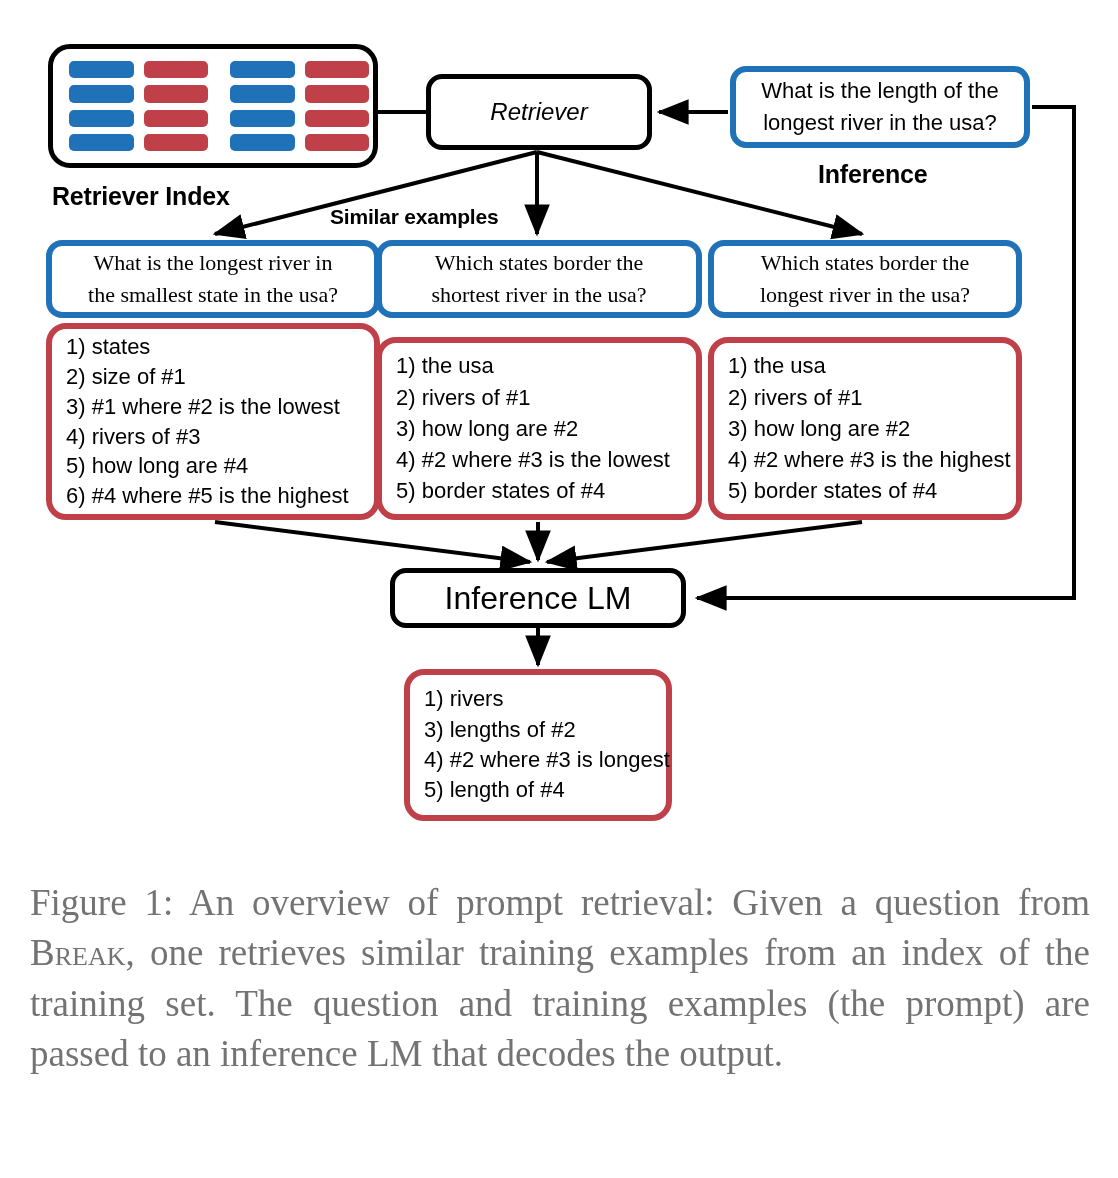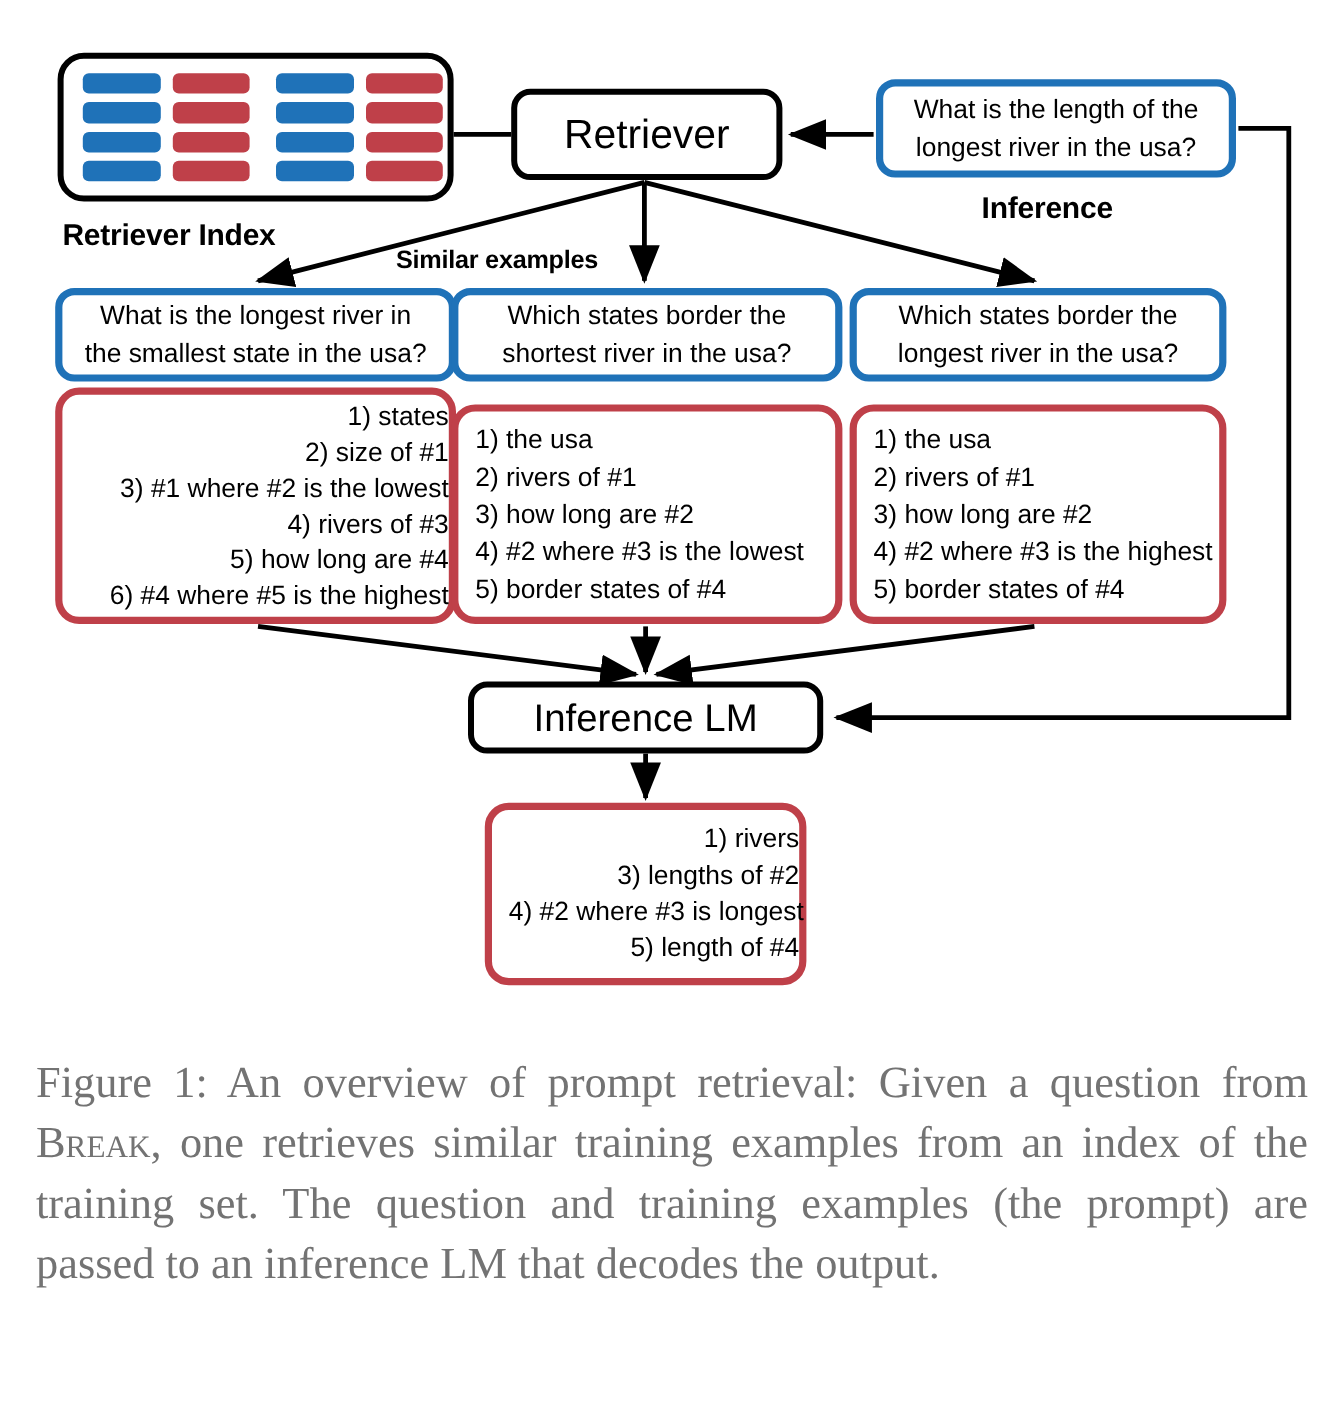--- a/index.html
+++ b/index.html
@@ -106,21 +106,21 @@
   }
 
   
   #retriever-box {
     left: 426px;
     top: 74px;
     width: 226px;
     height: 76px;
     align-items: center;
   }
-  #retriever-box .node-label { font-size: 34px; }
+  #retriever-box .node-label { font-size: 24px; font-style: italic; }
 
   #inference-box {
     left: 390px;
     top: 568px;
     width: 296px;
     height: 60px;
     align-items: center;
   }
   #inference-box .node-label { font-size: 32px; }
 
@@ -144,52 +144,53 @@
     text-align: center;
     white-space: nowrap;
   }
 
   
   .example-q-box {
     top: 240px;
     height: 78px;
     padding: 3px 8px;
     align-items: center;
+    font-family: Liberation Serif, serif;
   }
   #example-q-0 { left: 46px;  width: 334px; }
   #example-q-1 { left: 376px; width: 326px; }
   #example-q-2 { left: 708px; width: 314px; }
 
   
   .decomp-box {
     top: 323px;
     padding: 10px 0 10px 14px;
     justify-content: center;
   }
   #decomp-0 { left: 46px;  width: 334px; height: 197px; }
   #decomp-1 { left: 376px; width: 326px; height: 197px; top: 337px; height: 183px; }
   #decomp-2 { left: 708px; width: 314px; height: 183px; top: 337px; }
 
   .decomp-line {
     font-size: 22px;
     line-height: 1.42;
     white-space: nowrap;
   }
-  #decomp-0 .decomp-line { line-height: 1.35; text-align: right; }
+  #decomp-0 .decomp-line { line-height: 1.35; }
 
   
   #output-box {
     left: 404px;
     top: 669px;
     width: 268px;
     height: 152px;
     padding: 8px 0 8px 14px;
     justify-content: center;
   }
-  #output-box .decomp-line { line-height: 1.38; text-align: right; }
+  #output-box .decomp-line { line-height: 1.38; }
 
   
   #figure-caption {
     position: absolute;
     left: 30px;
     top: 878px;
     width: 1060px;
     font-family: "Liberation Serif", serif;
     font-size: 37px;
     line-height: 1.36;

